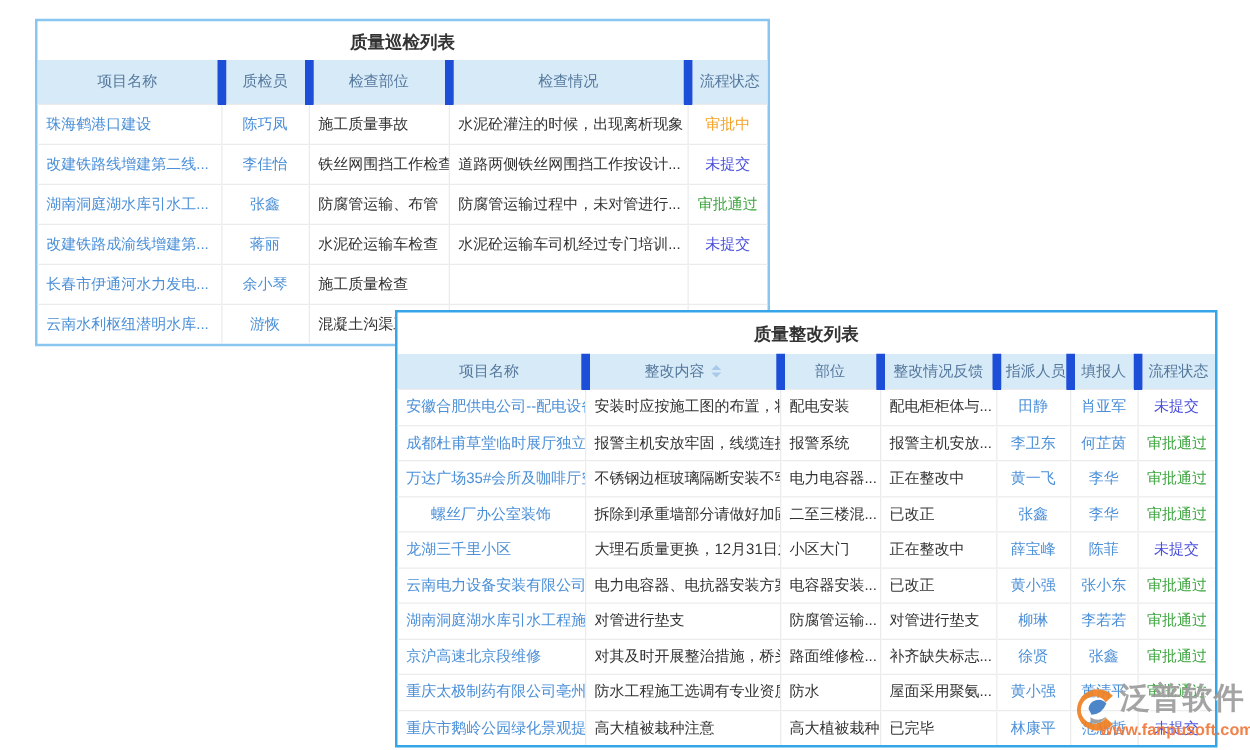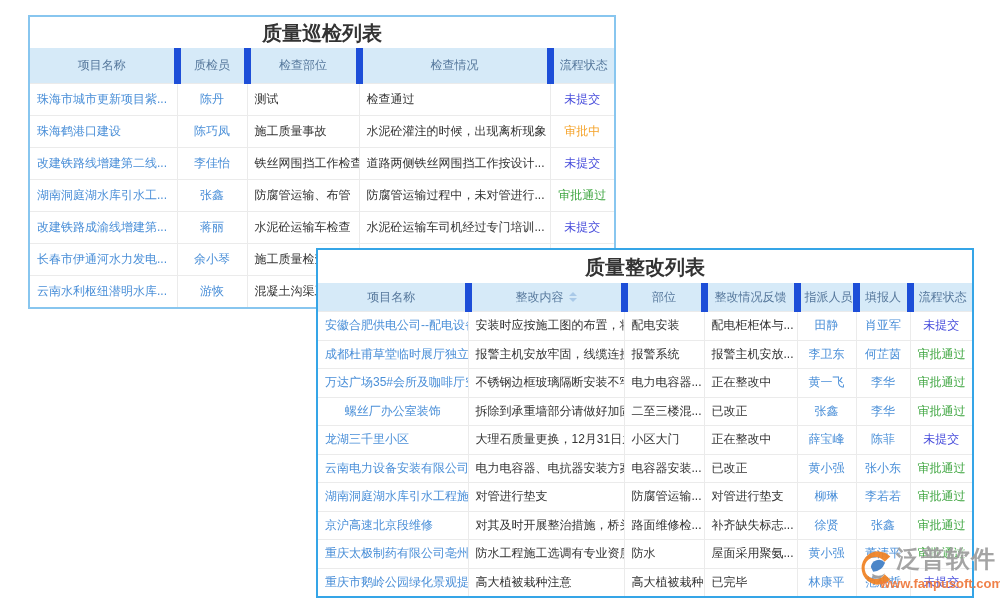--- a/index.html
+++ b/index.html
@@ -9,21 +9,21 @@
     --wm-text:#9d9d9d; --wm-url:#ef7b40; --logo-orange:#f08223; --logo-blue:#3f7dc4;
   }
   html,body{margin:0;padding:0;}
   body{
     width:1000px;height:600px;background:#ffffff;position:relative;overflow:hidden;
     font-family:"Liberation Sans","DejaVu Sans",sans-serif;
   }
   .card{position:absolute;background:#ffffff;box-sizing:content-box;}
   .card1{left:28px;top:15px;width:584px;border:2px solid var(--border1);z-index:1;}
   .card2{left:316px;top:248px;width:654px;border:2px solid var(--border2);z-index:2;}
-  .card-title{text-align:center;font-weight:bold;font-size:20px;color:var(--title-text);}
+  .card-title{text-align:center;font-weight:bold;font-size:14px;color:var(--title-text);}
   .card1 .card-title{height:31px;line-height:32px;}
   .card2 .card-title{height:33px;line-height:34px;}
   table{border-collapse:collapse;table-layout:fixed;width:100%;font-size:12px;}
   thead th{
     background:var(--header-bg);color:var(--header-text);font-weight:normal;
     border-left:7px solid #1d4ed8;white-space:nowrap;overflow:hidden;padding:0 4px;
   }
   thead th:first-child{border-left:none;}
   .card1 thead th{height:35px;}
   .card2 thead th{height:28px;}
@@ -71,27 +71,20 @@
     <thead>
         <tr id="t1-head">
           <th><span>项目名称</span></th>
           <th><span>质检员</span></th>
           <th><span>检查部位</span></th>
           <th><span>检查情况</span></th>
           <th><span>流程状态</span></th>
         </tr>
       </thead>
     <tbody id="t1-body">
-        <tr>
-          <td class="link" style="text-align: left;">珠海市城市更新项目紫...</td>
-          <td class="link" style="text-align: center;">陈丹</td>
-          <td style="text-align: left;">测试</td>
-          <td style="text-align: left;">检查通过</td>
-          <td class="status-blue" style="text-align: center;">未提交</td>
-        </tr>
         <tr>
           <td class="link" style="text-align: left;">珠海鹤港口建设</td>
           <td class="link" style="text-align: center;">陈巧凤</td>
           <td style="text-align: left;">施工质量事故</td>
           <td style="text-align: left;">水泥砼灌注的时候，出现离析现象</td>
           <td class="status-orange" style="text-align: center;">审批中</td>
         </tr>
         <tr>
           <td class="link" style="text-align: left;">改建铁路线增建第二线...</td>
           <td class="link" style="text-align: center;">李佳怡</td>

